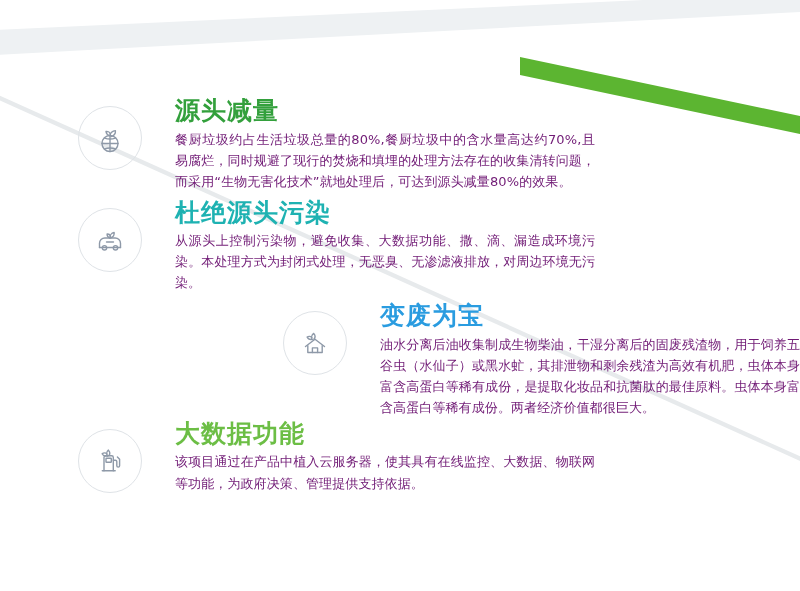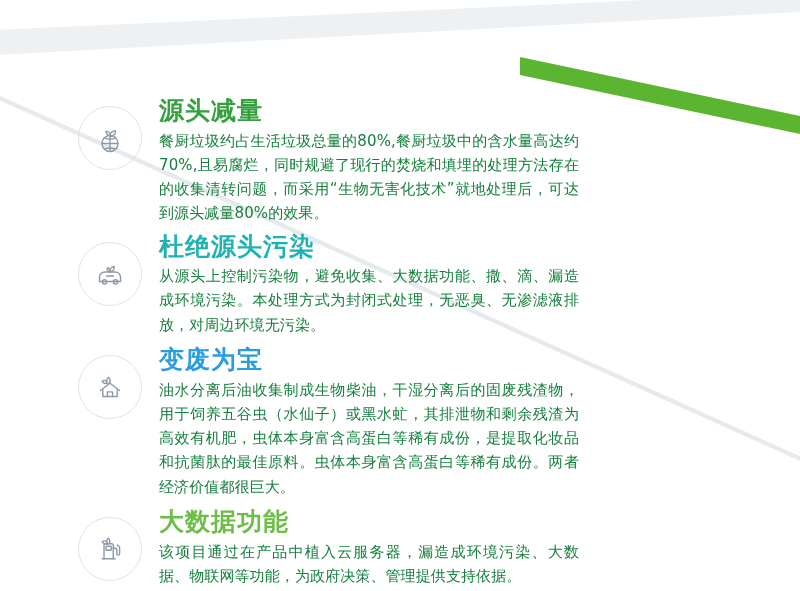--- a/index.html
+++ b/index.html
@@ -61,20 +61,21 @@
     left:0; top:0;
     width:800px;
     padding:96px 0 0 0;
     box-sizing:border-box;
   }
   .feature{
     display:flex;
     align-items:flex-start;
     padding-left:78px;
     margin-bottom:10px;
+    gap:16px;
   }
   .feature-icon{
     flex:0 0 auto;
     width:62px;height:62px;
     border-radius:50%;
     border:1px solid #dfe3e7;
     display:flex;align-items:center;justify-content:center;
     margin-right:17px;
     margin-top:10px;
     background:transparent;
@@ -86,33 +87,33 @@
     padding-top:0;
   }
   .feature-title{
     font-size:25px;
     font-weight:bold;
     line-height:1.18;
     letter-spacing:1px;
     margin:0 0 3px 0;
   }
   .feature-text{
-    font-size:15px;
+    font-size:13px;
     line-height:1.62;
-    color:#15803d;
+    color:#701a75;
     margin:0;
     letter-spacing:0.1px;
     text-align:justify;
     text-justify:inter-ideograph;
   }
 
   
   #feature-0{margin-bottom:6px;}
   #feature-1{margin-bottom:8px;}
-  #feature-2{margin-bottom:8px;}
+  #feature-2{margin-bottom:1px;justify-content:flex-end;}
   #feature-3{margin-bottom:0;}
 </style>
 </head>
 <body style="background: rgb(255, 255, 255);">
 
 <div id="bg-deco">
   <div class="deco-panel"></div>
   <div class="deco-panel-inner"></div>
   <div class="deco-wedge-edge"></div>
   <div class="deco-wedge"></div>
@@ -177,17 +178,17 @@
         <path d="M11 26.8V13.4c0-.9.7-1.6 1.6-1.6h6.1c.9 0 1.6.7 1.6 1.6v13.4"></path>
         <path d="M9.3 26.8h12.9"></path>
         <rect x="13" y="14.2" width="5.3" height="4" rx="0.5"></rect>
         <path d="M20.3 16.2h2.1c.8 0 1.4.6 1.4 1.4v4.1c0 .8.6 1.4 1.4 1.4s1.4-.6 1.4-1.4v-6.5l-2.2-2.2"></path>
         <path d="M14.6 12c-1.3-1.7-1.1-4.4.8-5.9 1.5 1.7 1.6 4.2.4 5.7"></path>
         <path d="M14.4 11.8c-2 .5-4.4-.3-5.3-2.1 1.5-1.2 3.8-1 4.9.2"></path>
       </svg>
     </div>
     <div class="feature-body">
       <h2 class="feature-title" style="color: rgb(108, 190, 69);">大数据功能</h2>
-      <p class="feature-text">该项目通过在产品中植入云服务器，漏造成环境污染、大数据、物联网等功能，为政府决策、管理提供支持依据。</p>
+      <p class="feature-text">该项目通过在产品中植入云服务器，使其具有在线监控、大数据、物联网等功能，为政府决策、管理提供支持依据。</p>
     </div>
   </div>
 
 </div>
 
 </body></html>

